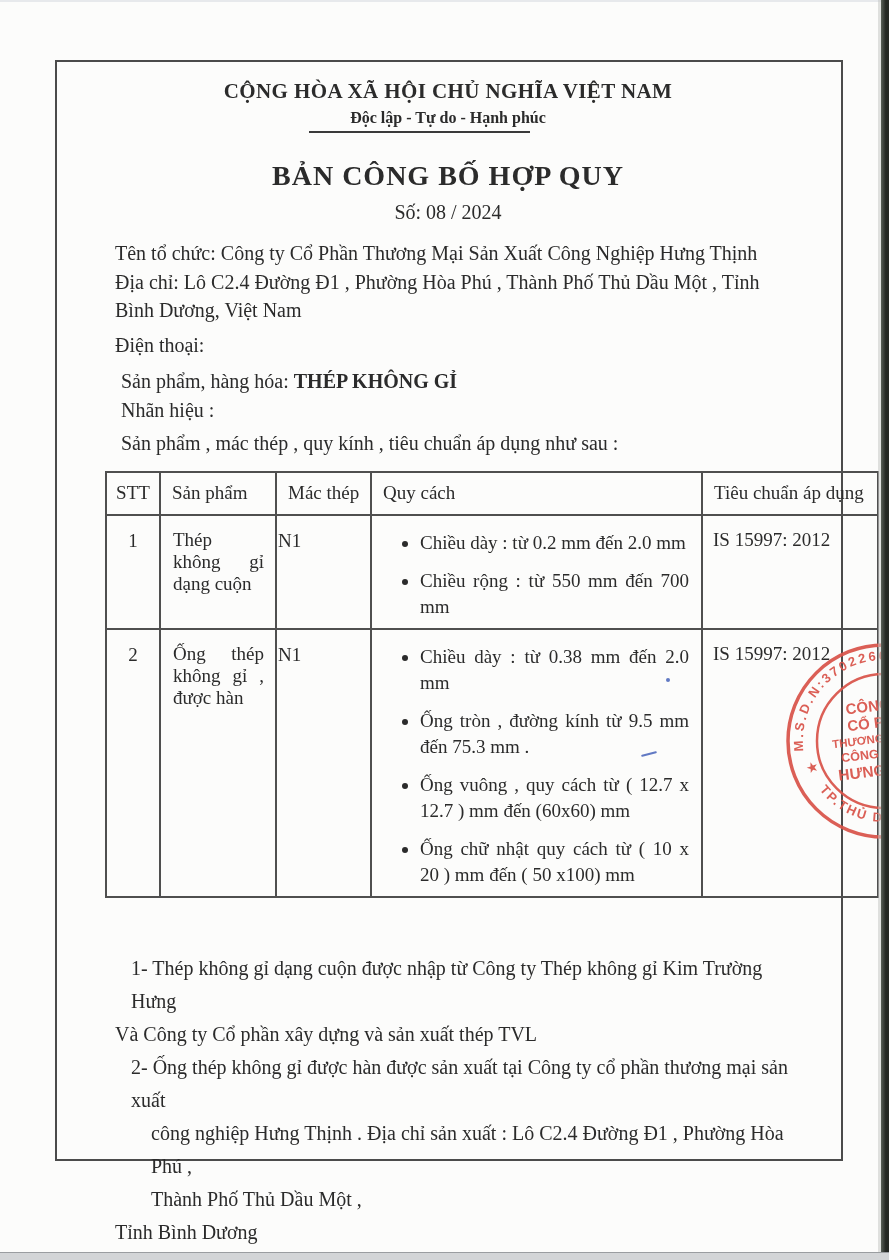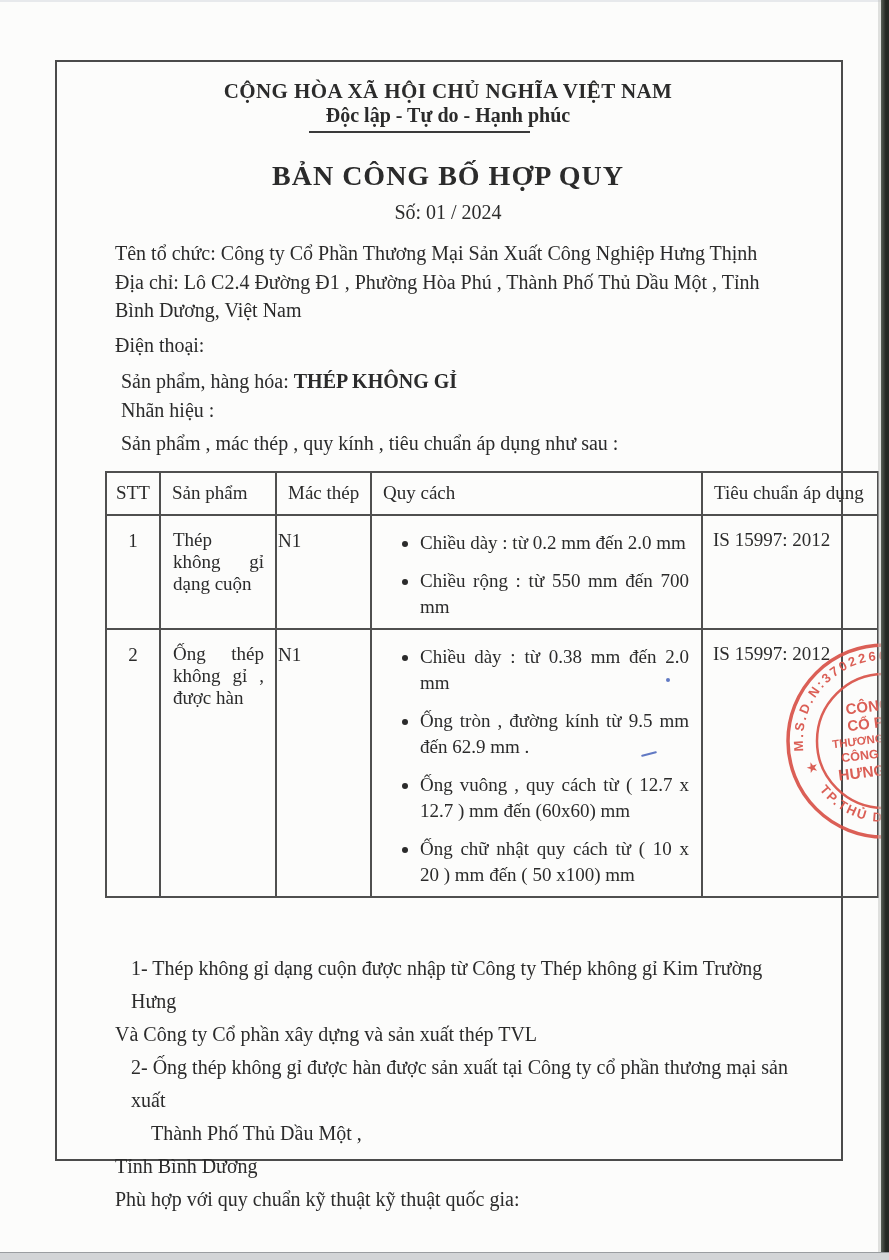--- a/index.html
+++ b/index.html
@@ -16,21 +16,21 @@
   .scan-edge-bottom { position:absolute; bottom:0; left:0; width:889px; height:8px;
                       background:#d3d5d7; border-top:1.5px solid #9a9da0; box-sizing:border-box; }
 
   .page-border {
     position:absolute; left:55px; top:60px; width:788px; height:1101px;
     border:2px solid #4b4b4b; box-sizing:border-box;
     padding:14px 30px 0 28px;
   }
 
   .republic { text-align:center; font-weight:bold; font-size:21px; letter-spacing:.4px; margin-top:3px; }
-  .motto    { text-align:center; font-weight:bold; font-size:20px; }
+  .motto    { text-align:center; font-weight:bold; font-size:16px; margin-top:5px; }
   .motto-underline { position:absolute; left:252px; top:69px; width:221px; height:0;
                      border-bottom:2.5px solid #3a3a3a; }
   .doc-title  { text-align:center; font-weight:bold; font-size:28px; letter-spacing:1px; margin-top:33px; }
   .doc-number { text-align:center; font-size:20px; margin-top:9px; }
 
   .info { margin:15px 2px 0 30px; font-size:20px; line-height:28.5px; }
   .info .ln-phone   { margin-top:6px; }
   .info .ln-product { margin-top:8px; margin-left:6px; }
   .info .ln-brand   { margin-left:6px; }
   .info .ln-intro   { margin-top:5px; margin-left:6px; }
@@ -69,21 +69,21 @@
 
 <div class="scan-edge-top"></div>
 
 <div class="page-border">
 
   <div class="republic">CỘNG HÒA XÃ HỘI CHỦ NGHĨA VIỆT NAM</div>
   <div class="motto">Độc lập - Tự do - Hạnh phúc</div>
   <div class="motto-underline"></div>
 
   <div class="doc-title">BẢN CÔNG BỐ HỢP QUY</div>
-  <div class="doc-number">Số: 01 / 2024</div>
+  <div class="doc-number">Số: 08 / 2024</div>
 
   <div class="info">
     <div>Tên tổ chức: Công ty Cổ Phần Thương Mại Sản Xuất Công Nghiệp Hưng Thịnh</div>
     <div>Địa chỉ: Lô C2.4 Đường Đ1 , Phường Hòa Phú , Thành Phố Thủ Dầu Một , Tỉnh</div>
     <div>Bình Dương, Việt Nam</div>
     <div class="ln-phone">Điện thoại:</div>
     <div class="ln-product"><span>Sản phẩm, hàng hóa: </span><span class="bold">THÉP KHÔNG GỈ</span></div>
     <div class="ln-brand">Nhãn hiệu :</div>
     <div class="ln-intro">Sản phẩm , mác thép , quy kính , tiêu chuẩn áp dụng như sau :</div>
   </div>
@@ -116,34 +116,35 @@
       </td>
       <td class="std">IS 15997: 2012</td>
     </tr>
     <tr>
       <td class="stt">2</td>
       <td class="prod">Ống thép không gỉ , được hàn</td>
       <td class="grade">N1</td>
       <td class="specs">
         <ul>
           <li>Chiều dày : từ 0.38 mm đến 2.0 mm</li>
-          <li>Ống tròn , đường kính từ 9.5 mm đến 62.9 mm .</li>
+          <li>Ống tròn , đường kính từ 9.5 mm đến 75.3 mm .</li>
           <li>Ống vuông , quy cách từ ( 12.7 x 12.7 ) mm đến (60x60) mm</li>
           <li>Ống chữ nhật quy cách từ ( 10 x 20 ) mm đến ( 50 x100) mm</li>
         </ul>
       </td>
       <td class="std">IS 15997: 2012</td>
     </tr>
   </tbody>
     </table>
 
   <div class="notes">
     <div class="n-ind1">1-  Thép không gỉ dạng cuộn được nhập từ Công ty Thép không gỉ Kim Trường Hưng</div>
     <div>Và Công ty Cổ phần xây dựng và sản xuất thép TVL</div>
     <div class="n-ind1">2-  Ống thép không gỉ được hàn được sản xuất tại Công ty cổ phần thương mại sản xuất</div>
+    <div class="n-ind2">công nghiệp Hưng Thịnh . Địa chỉ sản xuất : Lô C2.4 Đường Đ1 , Phường Hòa Phú ,</div>
     <div class="n-ind2">Thành Phố Thủ Dầu Một ,</div>
     <div>Tỉnh Bình Dương</div>
     <div>Phù hợp với quy chuẩn kỹ thuật kỹ thuật quốc gia:</div>
 
   </div>
 
 </div>
 
 <svg class="stamp" viewBox="0 0 210 210">
   <g fill="none" stroke="#d9544a">

